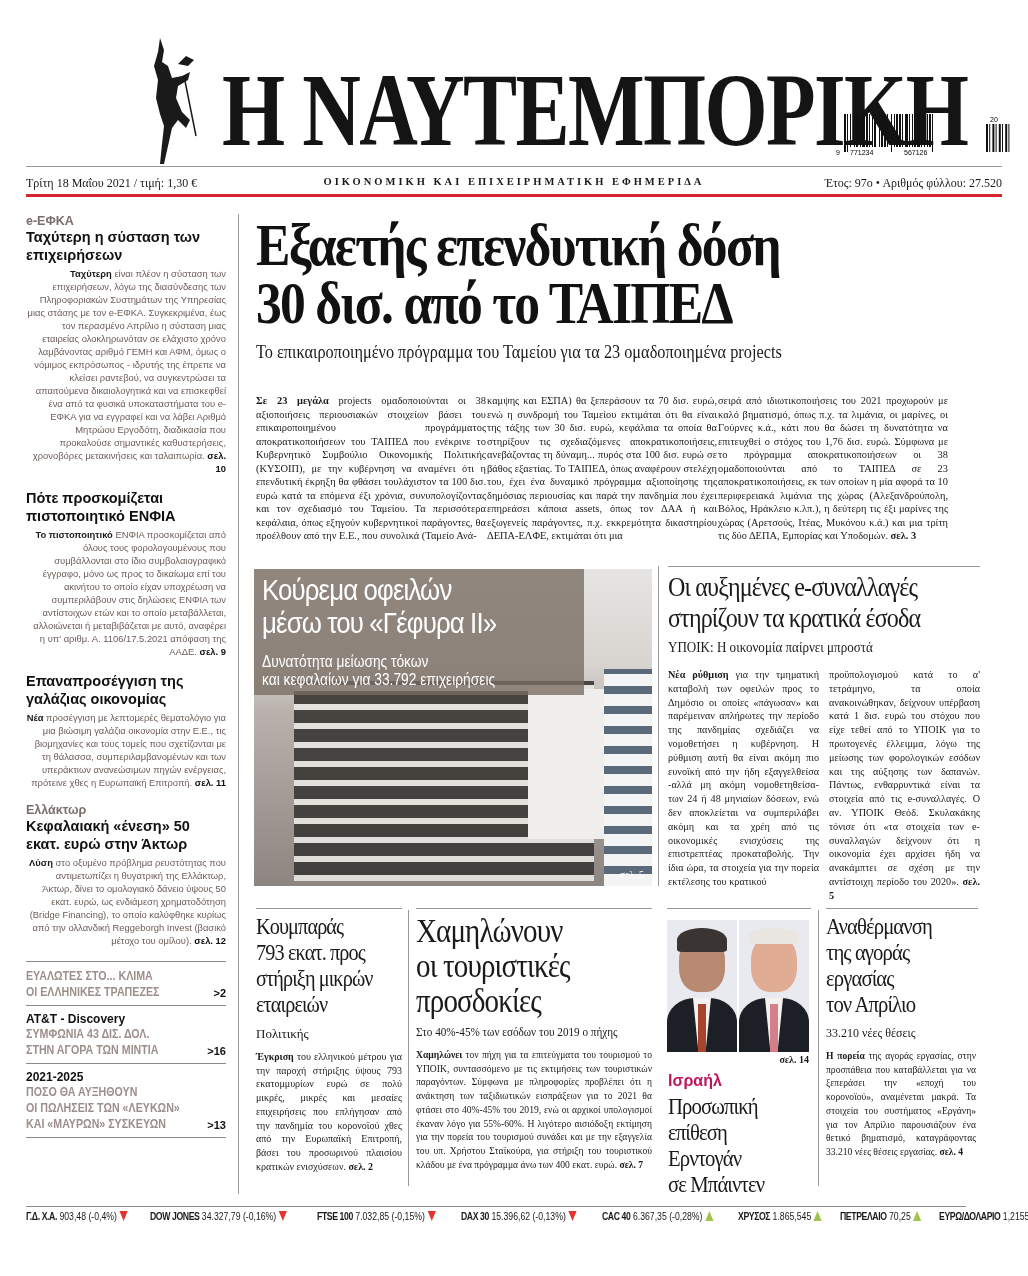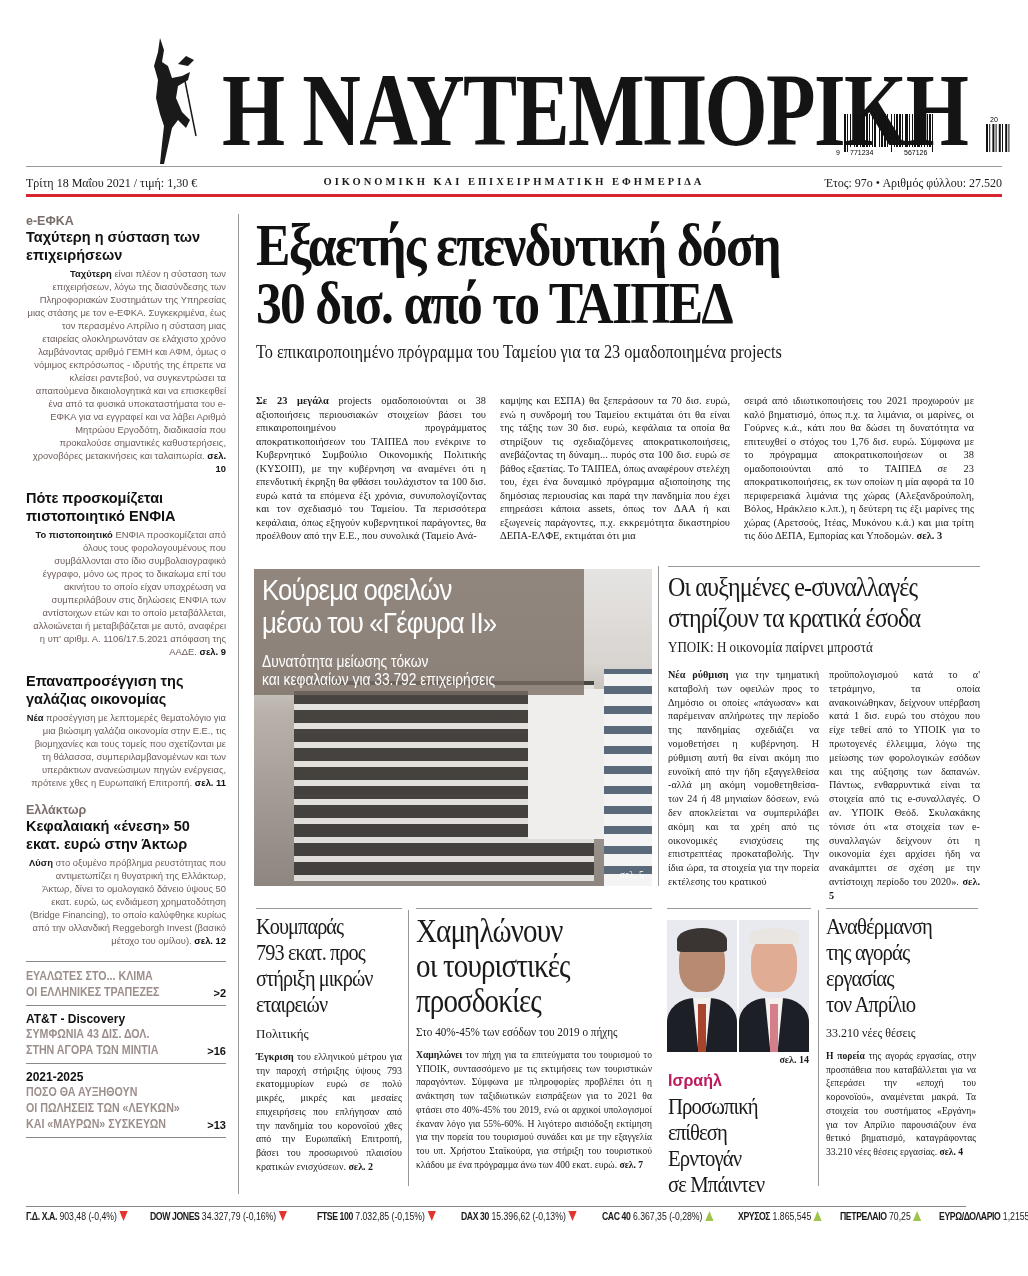--- a/index.html
+++ b/index.html
@@ -28,21 +28,21 @@
   .brief .body .ref { color: #111; font-weight: bold; }
   .promo { border-top: 1px solid #8a8a8a; padding: 6px 0 5px; position: relative; }
   .promo .pk { font-weight: bold; font-size: 12px; color: #111; }
   .promo .pt { font-family: "Liberation Sans", sans-serif; font-weight: bold; font-size: 13px; line-height: 16px; color: #9c8f8b; transform: scaleX(0.82); transform-origin: left; width: 200px; white-space: nowrap; text-transform: uppercase; }
   .promo .pg { position: absolute; right: 0; bottom: 6px; font-size: 11px; font-weight: bold; color: #111; }
 
   
   .main-head { position: absolute; left: 256px; top: 216px; width: 720px; font-family: "Liberation Serif", serif; }
   .main-head h1 { font-size: 60px; line-height: 58px; font-weight: bold; letter-spacing: -2px; transform: scaleX(0.86); transform-origin: left top; white-space: nowrap; color: #111; }
   .main-head .deck { margin-top: 10px; font-size: 18.5px; transform: scaleX(0.88); transform-origin: left top; white-space: nowrap; }
-  .lead-cols { position: absolute; left: 256px; top: 394px; width: 724px; display: flex; gap: 14px; font-family: "Liberation Serif", serif; font-size: 10.4px; line-height: 13.5px; text-align: justify; }
+  .lead-cols { position: absolute; left: 256px; top: 394px; width: 724px; display: flex; gap: 1px; font-family: "Liberation Serif", serif; font-size: 10.4px; line-height: 13.5px; text-align: justify; }
   .lead-cols .col { width: 230px; }
   .lead-cols b { font-weight: bold; }
 
   
   .photo { position: absolute; left: 254px; top: 569px; width: 398px; height: 317px; overflow: hidden; background: #737373; }
   .photo .sky { position: absolute; inset: 0; background: linear-gradient(#e6e4e2 0%, #d8d4d0 30%, #b9b2ab 45%, #8c8580 100%); }
   .photo .build { position: absolute; left: 40px; top: 112px; width: 300px; height: 200px; background: repeating-linear-gradient(0deg, #e8e6e2 0 6px, #3d3a37 6px 19px), #bbb; opacity: .92; }
   .photo .build2 { position: absolute; left: 274px; top: 120px; width: 80px; height: 150px; background: #efeeec; }
   .photo .build3 { position: absolute; left: 350px; top: 100px; width: 48px; height: 217px; background: repeating-linear-gradient(0deg, #f4f4f4 0 12px, #5b6a7a 12px 20px); }
   .photo .tint { position: absolute; left: 0; top: 0; width: 330px; height: 126px; background: rgba(120,108,98,0.78); }

